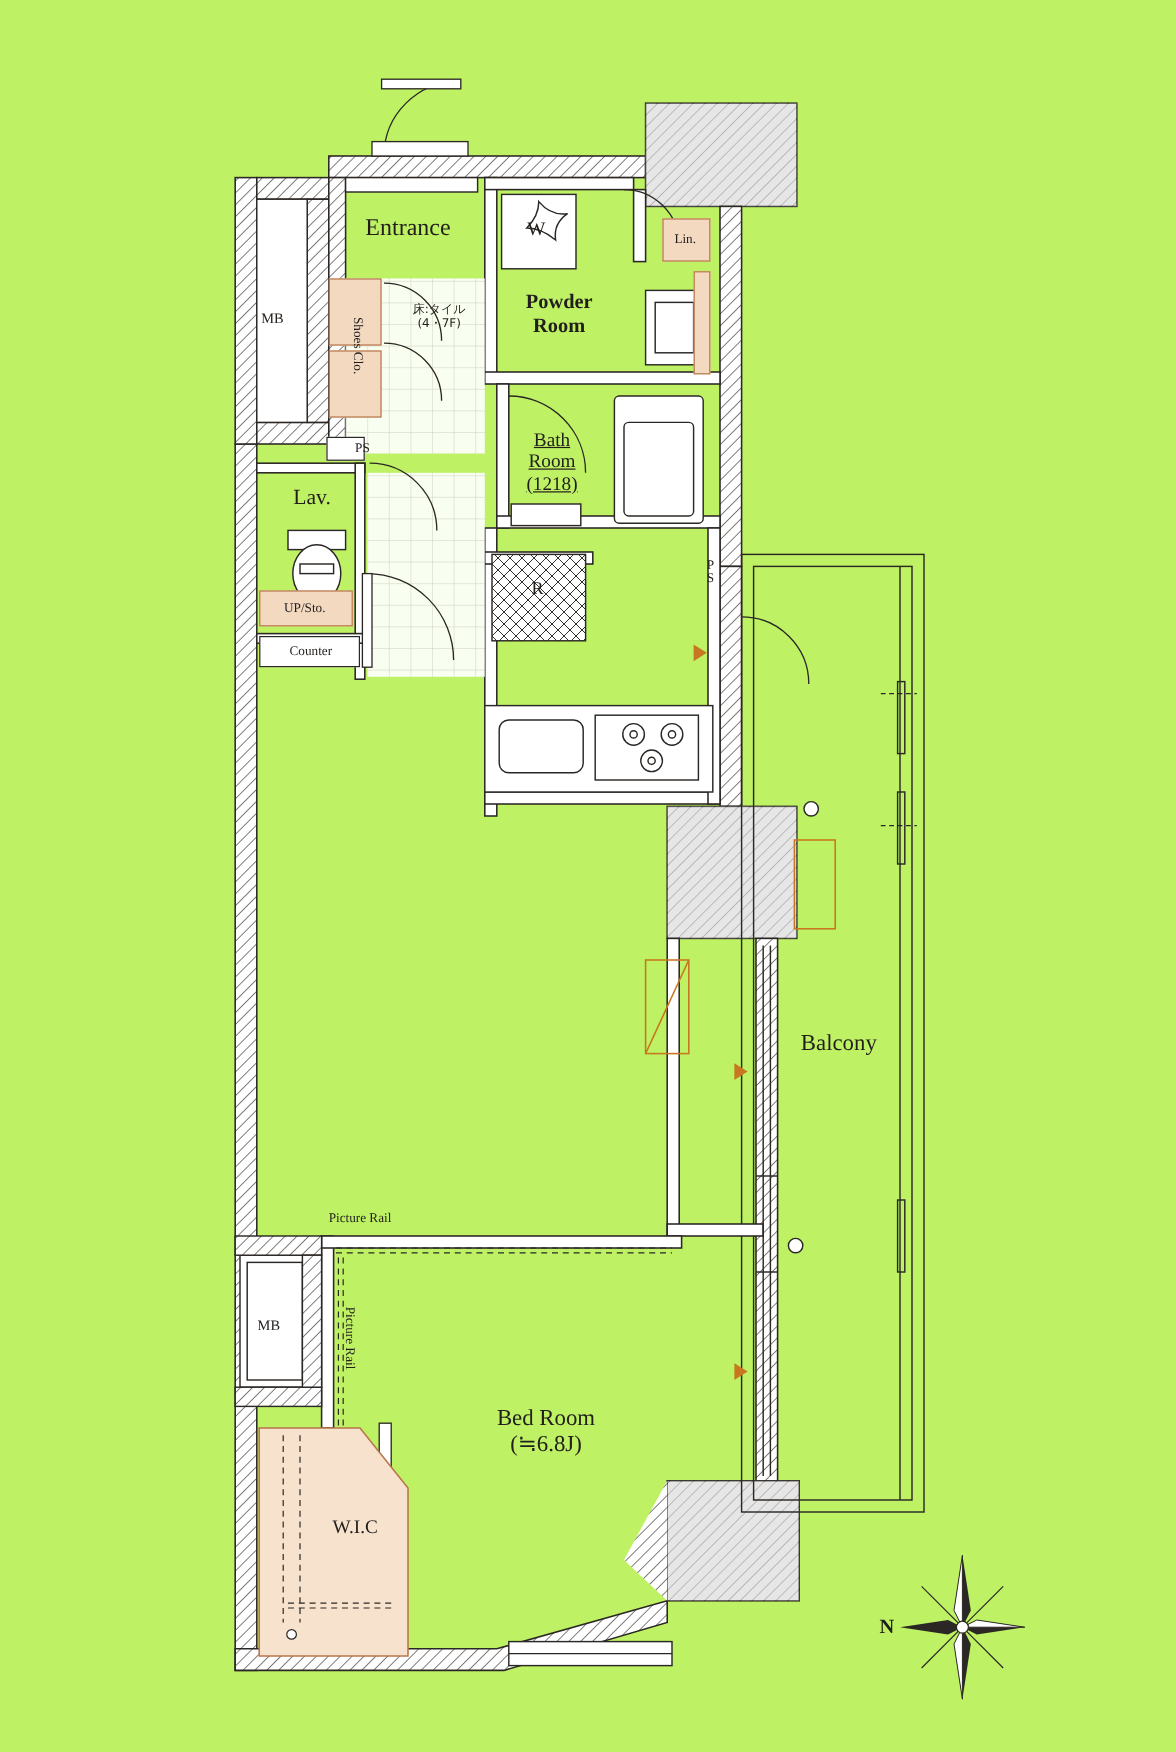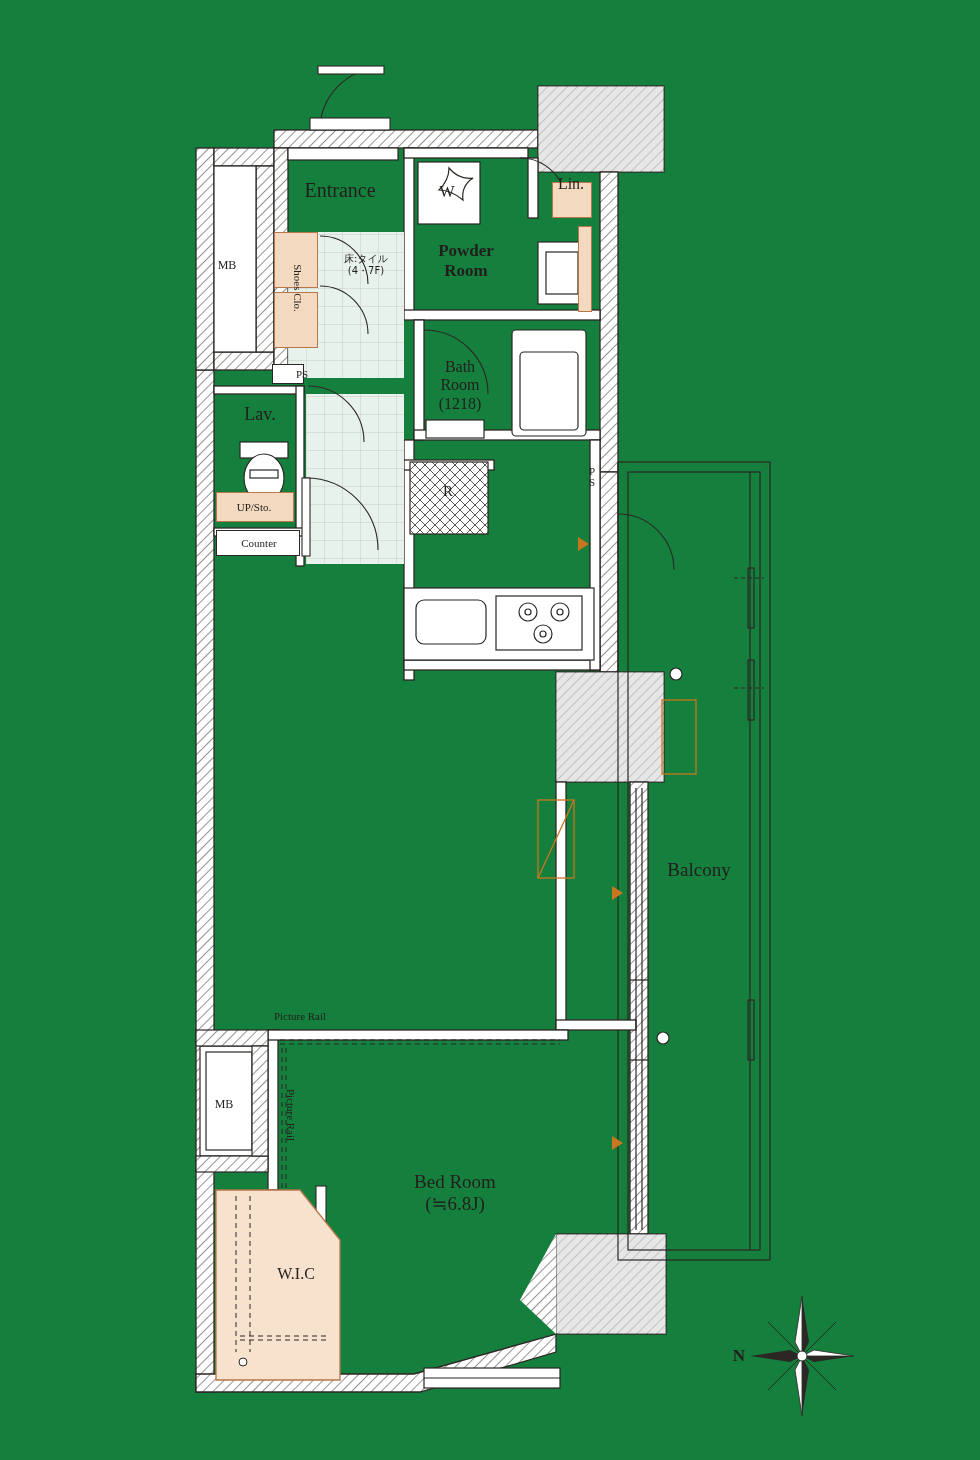--- a/index.html
+++ b/index.html
@@ -1,17 +1,17 @@
 <!DOCTYPE html>
 <html><head>
 <meta charset="utf-8">
 <style>
   html,body{margin:0;padding:0;background:#ffffff;}
   body{font-family:"Liberation Serif", serif;color:#221e1c;}
-  #plan{position:relative;width:980px;height:1460px;overflow:hidden;background:#15803d;}
+  #plan{position:relative;width:980px;height:1460px;overflow:hidden;background:#bef264;}
 
   
   .lbl{position:absolute;white-space:nowrap;line-height:1.15;}
   .ctr{transform:translate(-50%,-50%);text-align:center;}
   .room{position:absolute;border:1.2px solid #2b2724;box-sizing:border-box;background:#fff;}
   .tan{position:absolute;background:#f2d9c0;border:1.2px solid #b8764a;box-sizing:border-box;}
   .arrow{position:absolute;width:0;height:0;border-top:7px solid transparent;border-bottom:7px solid transparent;border-left:11px solid #c8761f;}
   svg{position:absolute;left:0;top:0;overflow:visible;}
 </style>
 </head>
@@ -248,42 +248,42 @@
   <div class="arrow" style="left:612px;top:886px;"></div>
   <div class="arrow" style="left:612px;top:1136px;"></div>
 
   <div class="lbl ctr" style="left:340px;top:190px;font-size:20px;">Entrance</div>
 
   <div class="lbl ctr" style="left:466px;top:261px;font-size:17px;font-weight:bold;">
     <div>Powder</div>
     <div>Room</div>
   </div>
 
-  <div class="lbl ctr" style="left:460px;top:386px;font-size:16px;">
+  <div class="lbl ctr" style="left:460px;top:386px;font-size:16px;text-decoration:underline;">
     <div>Bath</div>
     <div>Room</div>
     <div>(1218)</div>
   </div>
 
   <div class="lbl ctr" style="left:260px;top:414px;font-size:18px;">Lav.</div>
 
 
   <div class="lbl ctr" style="left:455px;top:1193px;font-size:19px;">
     <div>Bed Room</div>
     <div>(≒6.8J)</div>
   </div>
 
   <div class="lbl ctr" style="left:699px;top:870px;font-size:19px;">Balcony</div>
 
   <div class="lbl ctr" style="left:296px;top:1274px;font-size:16px;">W.I.C</div>
 
   <div class="lbl ctr" style="left:227px;top:266px;font-size:12px;">MB</div>
   <div class="lbl ctr" style="left:224px;top:1105px;font-size:12px;">MB</div>
   <div class="lbl ctr" style="left:447px;top:192px;font-size:16px;">W</div>
-  <div class="lbl ctr" style="left:571px;top:184px;font-size:16px;">Lin.</div>
+  <div class="lbl ctr" style="left:571px;top:200px;font-size:11px;">Lin.</div>
   <div class="lbl ctr" style="left:298px;top:288px;font-size:11px;writing-mode:vertical-rl;text-orientation:mixed;letter-spacing:0px;">Shoes Clo.</div>
   <div class="lbl ctr" style="left:366px;top:264px;font-size:10px;font-family:'DejaVu Sans',sans-serif;">
     <div>床:タイル</div>
     <div>(4・7F)</div>
   </div>
   <div class="lbl ctr" style="left:288px;top:374px;font-size:11px;margin-left:14px;">PS</div>
   <div class="lbl ctr" style="left:592px;top:477px;font-size:11px;letter-spacing:0;line-height:1;">
     <div>P</div>
     <div>S</div>
   </div>

